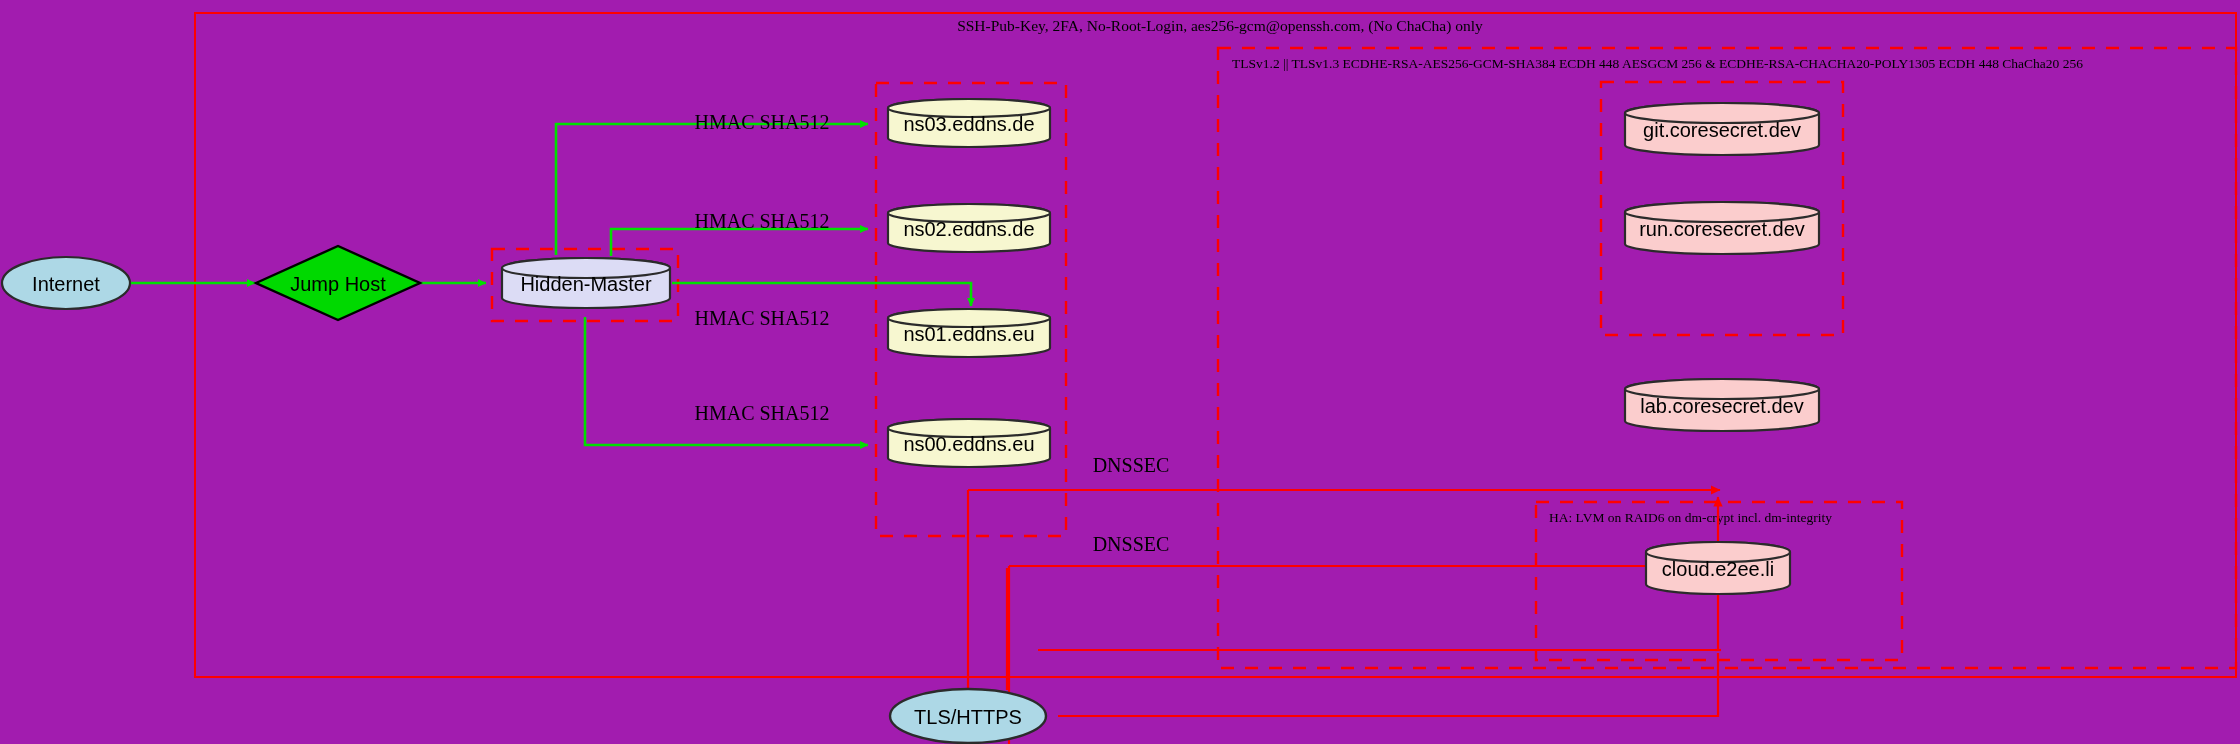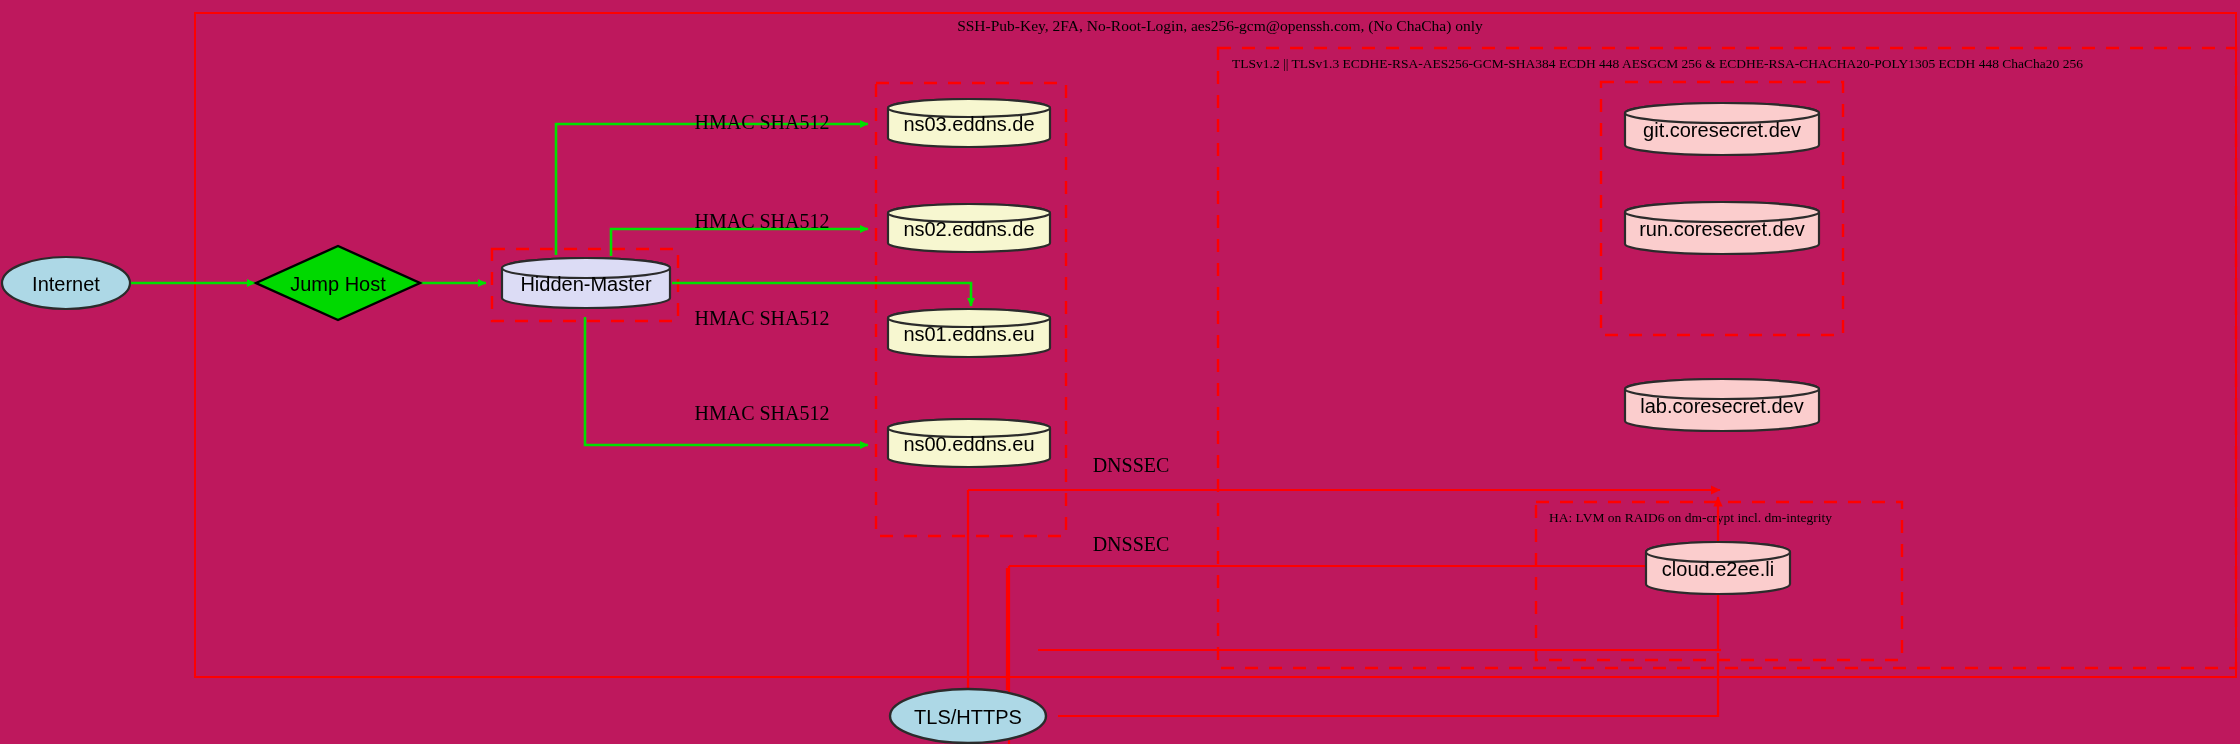--- a/index.html
+++ b/index.html
@@ -1,18 +1,18 @@
 <!DOCTYPE html>
 <html><head>
 <meta charset="utf-8">
 <style>
   html,body{margin:0;padding:0;background:#ffffff;}
   body{width:2240px;height:744px;overflow:hidden;
        font-family:"Liberation Sans", sans-serif;}
-  #stage{position:relative;width:2240px;height:744px;background:#be185d;}
+  #stage{position:relative;width:2240px;height:744px;background:#a21caf;}
   svg#diagram{position:absolute;left:0;top:0;width:2240px;height:744px;}
   .lbl-serif{font-family:"Liberation Serif", serif;}
   .lbl-sans{font-family:"Liberation Sans", sans-serif;}
 </style>
 </head>
 <body>
 
 <div id="stage">
 <svg id="diagram" viewBox="0 0 2240 744">
   <defs>

